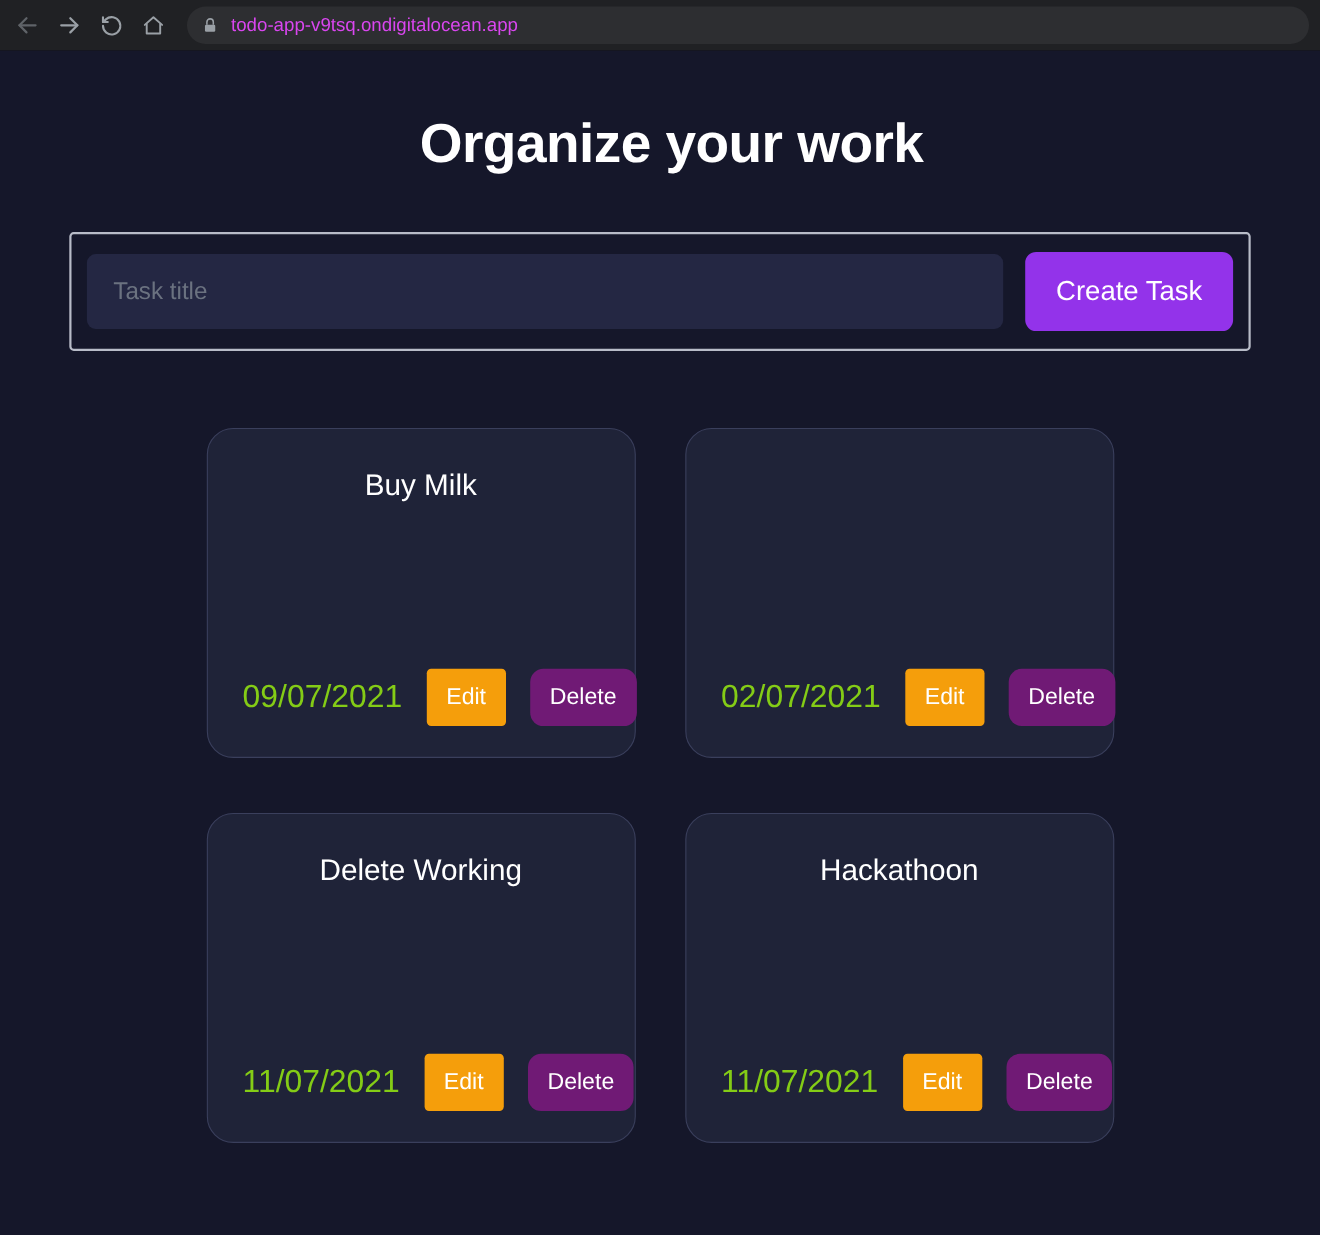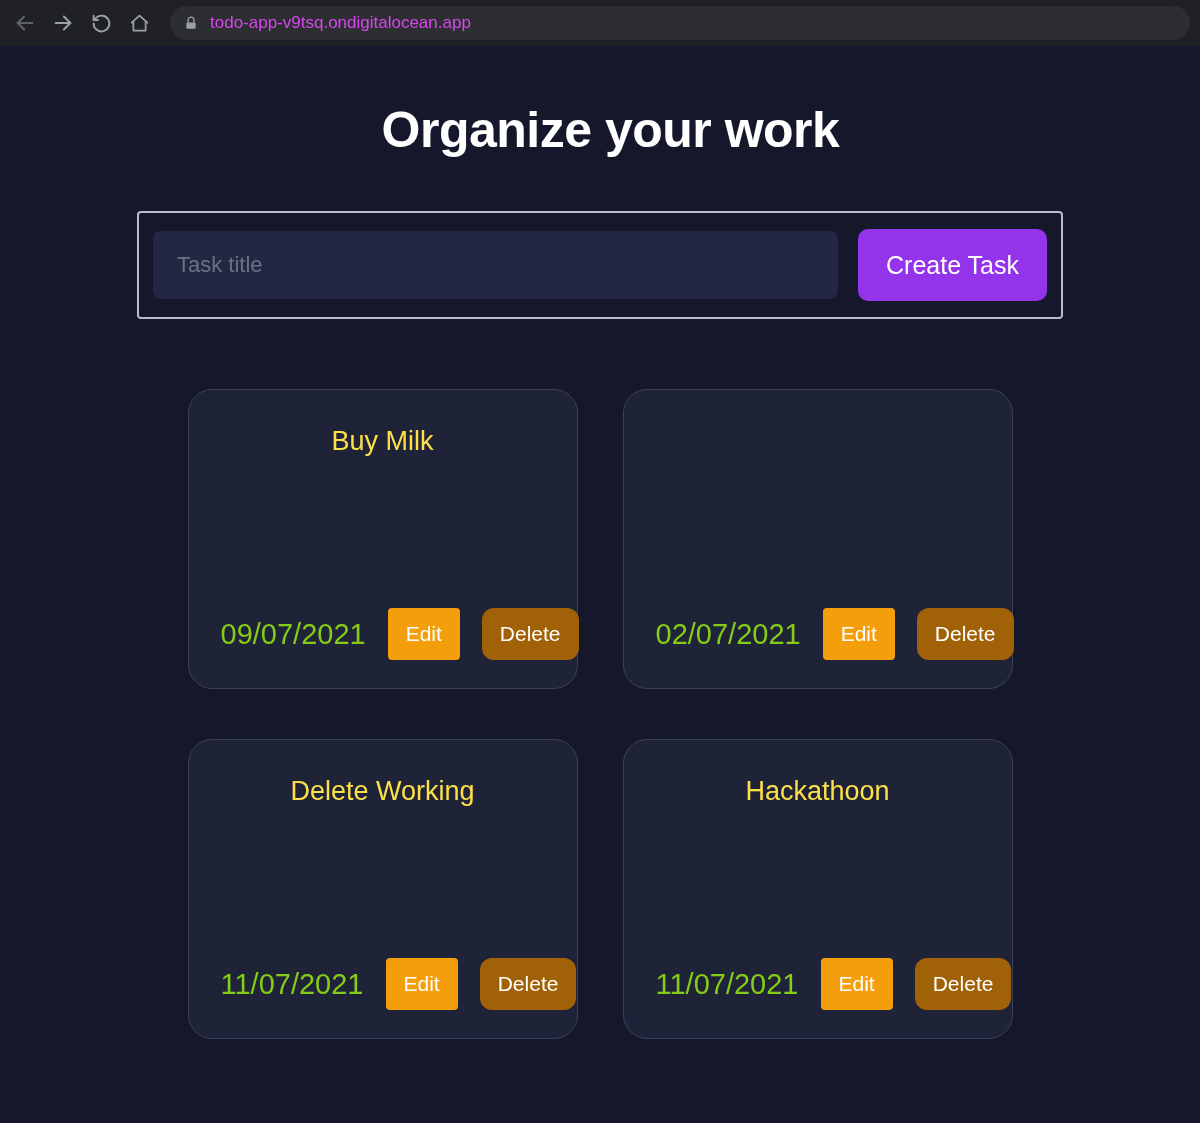--- a/index.html
+++ b/index.html
@@ -56,21 +56,21 @@
     .page-title {
       color: #ffffff;
       font-size: 50px;
       font-weight: 800;
       text-align: center;
       letter-spacing: -0.5px;
       margin-left: 21px;
     }
     .input-panel {
       margin: 52px auto 0 auto;
-      width: 926px;
+      width: 1074px;
       border: 2px solid #b8bcc8;
       border-radius: 4px;
       padding: 16px 14px;
       display: flex;
       align-items: center;
       gap: 20px;
     }
     .task-input {
       flex: 1;
       background: #242743;
@@ -108,21 +108,21 @@
     .task-card {
       background: #1f2338;
       border: 1px solid #3a3f5c;
       border-radius: 24px;
       height: 300px;
       padding: 36px 32px 28px 32px;
       display: flex;
       flex-direction: column;
     }
     .task-card-title {
-      color: #fde047;
+      color: #ffffff;
       font-size: 27px;
       font-weight: 500;
       text-align: center;
     }
     .task-card-footer {
       margin-top: auto;
       display: flex;
       align-items: center;
       gap: 22px;
     }
@@ -136,21 +136,21 @@
       background: #f59e0b;
       color: #ffffff;
       border: none;
       border-radius: 4px;
       padding: 14px 18px;
       font-size: 21px;
       font-weight: 500;
       cursor: pointer;
     }
     .delete-btn {
-      background: #a16207;
+      background: #701a75;
       color: #ffffff;
       border: none;
       border-radius: 12px;
       padding: 14px 18px;
       font-size: 21px;
       font-weight: 500;
       cursor: pointer;
     }
   </style>
 </head>

